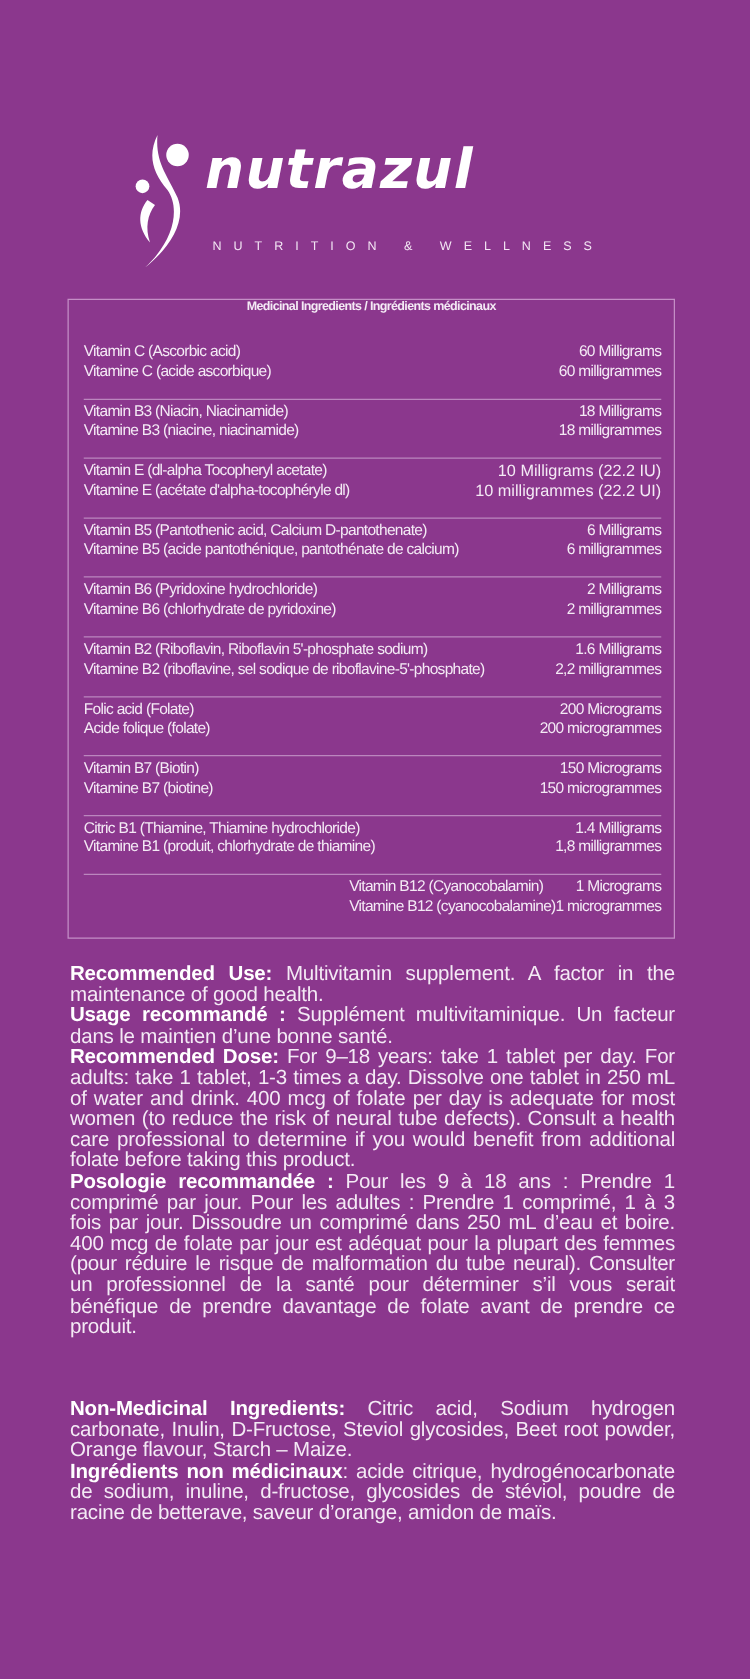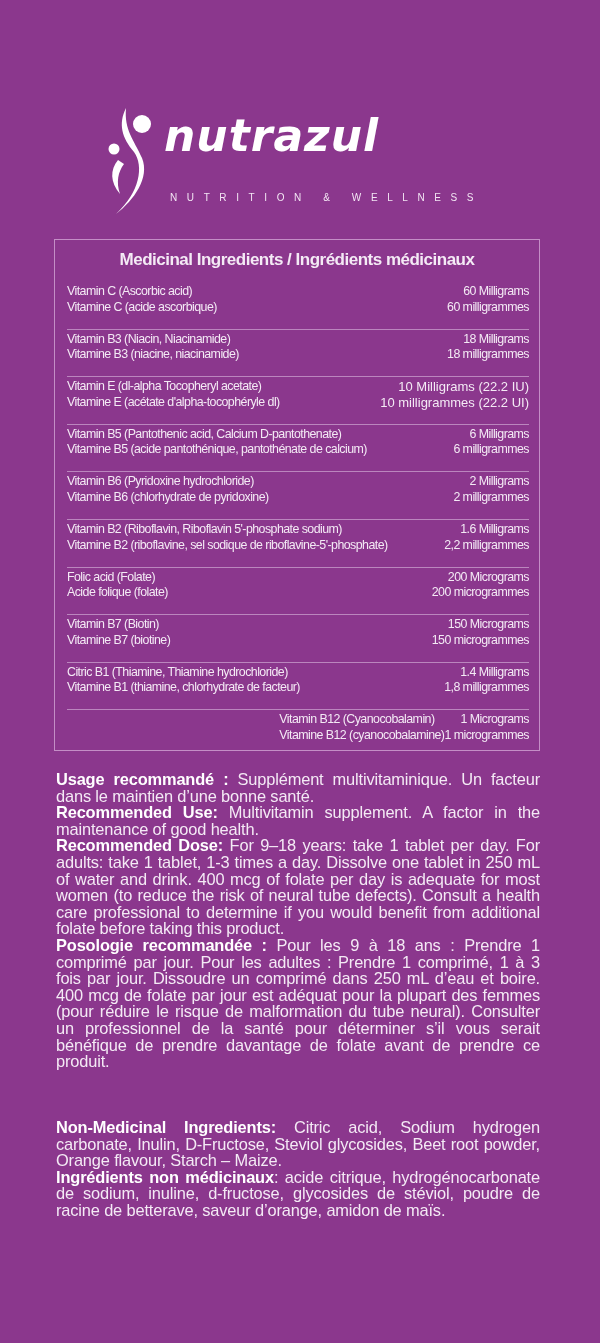--- a/index.html
+++ b/index.html
@@ -22,22 +22,22 @@
   .logo-tag {
     position: absolute; left: 66px; top: 88px;
     font-size: 10px; letter-spacing: 9.6px; color: #f3e6f4; white-space: nowrap;
   }
 
   .med-table {
     position: absolute; left: 54px; top: 239px; width: 486px; height: 512px;
     border: 1px solid #c48ec6; box-sizing: border-box;
   }
   .med-title {
-    text-align: center; font-weight: bold; font-size: 17px;
-    letter-spacing: -0.5px; margin-top: 10px; height: 20px; color: #f4eaf5;
+    text-align: center; font-weight: bold; font-size: 10px;
+    letter-spacing: -0.5px; height: 20px; color: #f4eaf5;
   }
   .med-rows { margin: 12px 10px 0 12px; }
   .med-row {
     display: flex; justify-content: space-between;
     height: 47.6px; box-sizing: border-box; padding-top: 2px;
     border-bottom: 1px solid #bb86be;
     font-size: 12.4px; letter-spacing: -0.55px; line-height: 15.6px;
   }
   .med-row:last-child { border-bottom: none; justify-content: flex-end; }
   .med-row .names, .med-row .amts { display: flex; flex-direction: column; }
@@ -145,43 +145,43 @@
           <span>Vitamine B7 (biotine)</span>
         </div>
         <div class="amts">
           <span>150 Micrograms</span>
           <span>150 microgrammes</span>
         </div>
       </div>
       <div class="med-row">
         <div class="names">
           <span>Citric B1 (Thiamine, Thiamine hydrochloride)</span>
-          <span>Vitamine B1 (thiamine, chlorhydrate de facteur)</span>
+          <span>Vitamine B1 (produit, chlorhydrate de thiamine)</span>
         </div>
         <div class="amts">
           <span>1.4 Milligrams</span>
           <span>1,8 milligrammes</span>
         </div>
       </div>
       <div class="med-row">
         <div class="names">
           <span>Vitamin B12 (Cyanocobalamin)</span>
           <span>Vitamine B12 (cyanocobalamine)</span>
         </div>
         <div class="amts">
           <span>1 Micrograms</span>
           <span>1 microgrammes</span>
         </div>
       </div>
     </div>
 </div>
 
 <div class="text-block" style="top:771px;">
+  <p><b>Recommended Use:</b><span> Multivitamin supplement. A factor in the maintenance of good health.</span></p>
   <p><b>Usage recommandé :</b><span> Supplément multivitaminique. Un facteur dans le maintien d’une bonne santé.</span></p>
-  <p><b>Recommended Use:</b><span> Multivitamin supplement. A factor in the maintenance of good health.</span></p>
   <p><b>Recommended Dose:</b><span> For 9–18 years: take 1 tablet per day. For adults: take 1 tablet, 1-3 times a day. Dissolve one tablet in 250 mL of water and drink. 400 mcg of folate per day is adequate for most women (to reduce the risk of neural tube defects). Consult a health care professional to determine if you would benefit from additional folate before taking this product.</span></p>
   <p><b>Posologie recommandée :</b><span> Pour les 9 à 18 ans : Prendre 1 comprimé par jour. Pour les adultes : Prendre 1 comprimé, 1 à 3 fois par jour. Dissoudre un comprimé dans 250 mL d’eau et boire. 400 mcg de folate par jour est adéquat pour la plupart des femmes (pour réduire le risque de malformation du tube neural). Consulter un professionnel de la santé pour déterminer s’il vous serait bénéfique de prendre davantage de folate avant de prendre ce produit.</span></p>
 </div>
 
 <div class="text-block" style="top:1119px;">
   <p><b>Non-Medicinal Ingredients:</b><span> Citric acid, Sodium hydrogen carbonate, Inulin, D-Fructose, Steviol glycosides,   Beet root powder, Orange flavour, Starch – Maize.</span></p>
   <p><b>Ingrédients non médicinaux</b><span>: acide citrique, hydrogénocarbonate de sodium, inuline, d-fructose, glycosides de stéviol, poudre de racine de betterave, saveur d’orange, amidon de maïs.</span></p>
 </div>
 
 </body></html>

